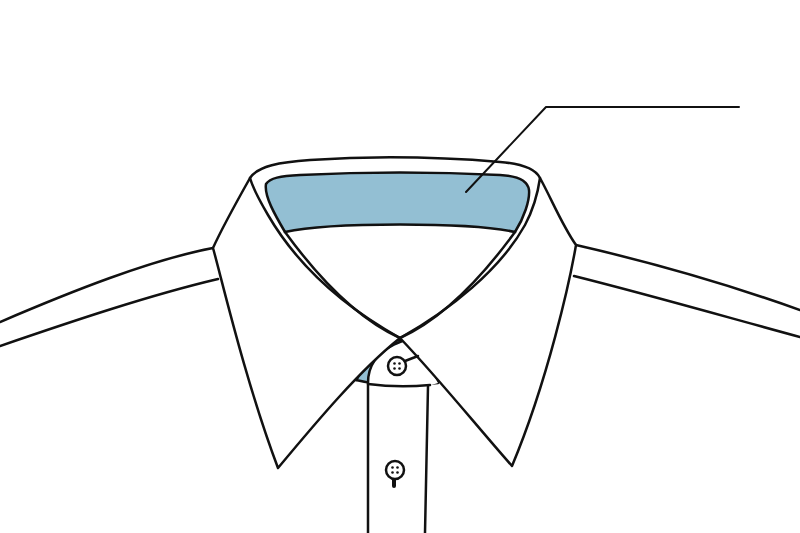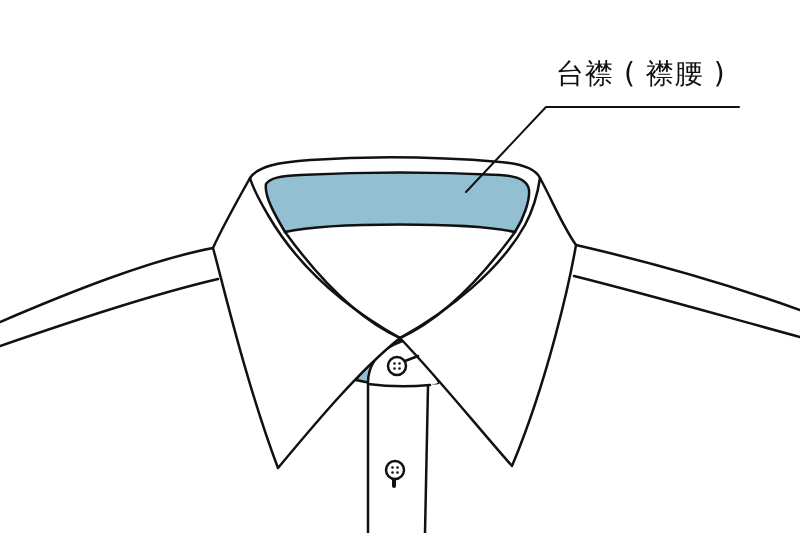--- a/index.html
+++ b/index.html
@@ -65,14 +65,13 @@
       <circle cx="395" cy="470" r="9" fill="#ffffff" stroke="#111" stroke-width="2.5"></circle>
       <circle cx="392.5" cy="467.5" r="1.3" fill="#111"></circle>
       <circle cx="397.5" cy="467.5" r="1.3" fill="#111"></circle>
       <circle cx="392.5" cy="472.5" r="1.3" fill="#111"></circle>
       <circle cx="397.5" cy="472.5" r="1.3" fill="#111"></circle>
     </g>
 
     <polyline points="466,192 546,107 739,107" fill="none" stroke="#111" stroke-width="2"></polyline>
   </svg>
 
-  <div class="label">台襟 ( 襟腰 )</div>
 </div>
 
 </body></html>

